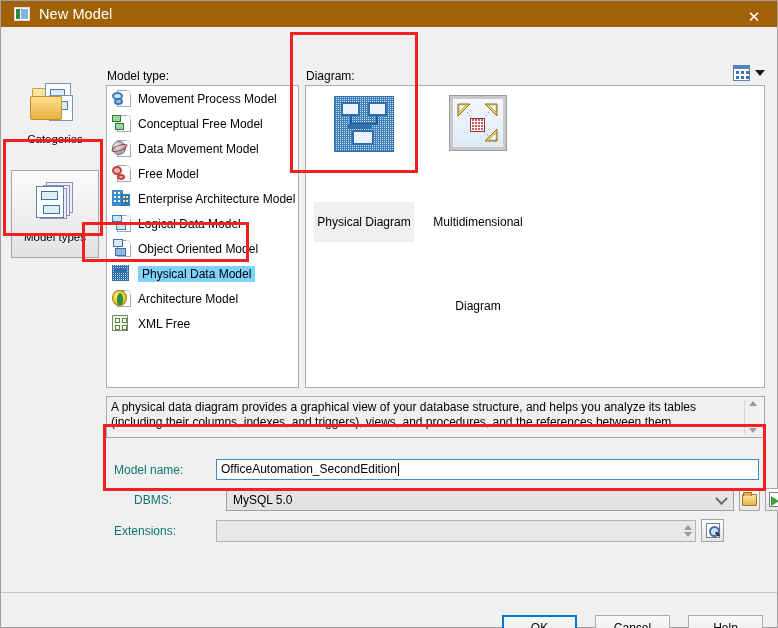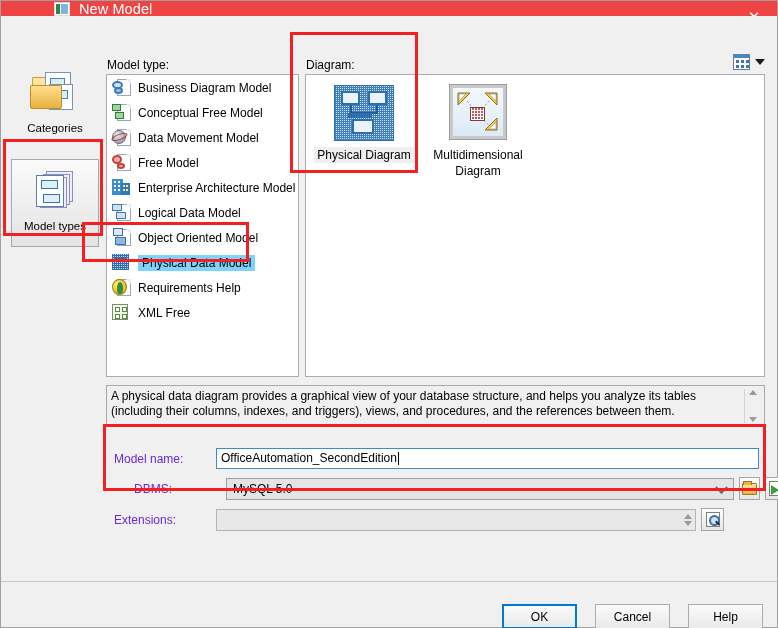--- a/index.html
+++ b/index.html
@@ -15,25 +15,24 @@
 
   
   .window {
     position:absolute; left:0; top:0; width:778px; height:628px;
     background:#f0f0f0;
     border:1px solid #a0a0a0;
     display:flex; flex-direction:column;
   }
 
   .titlebar {
-    height:15px; background:#ef4444; color:#ffffff;
+    height:26px; background:#a16207; color:#ffffff;
     display:flex; align-items:center;
     flex:none;
     position:relative;
-    padding-left:40px;
   }
   .titlebar .tb-icon {
     width:16px; height:14px; margin-left:13px; margin-right:9px;
     position:relative; flex:none;
     background:#ffffff; border:1px solid #dcdcdc;
   }
   .titlebar .tb-icon::before{
     content:""; position:absolute; left:1px; top:1px; width:4px; height:10px; background:#2b8a3e;
   }
   .titlebar .tb-icon::after{
@@ -177,21 +176,21 @@
   .xm i{ position:absolute; background:#ffffff; border:1px solid #4e8b3a; display:block; width:5px; height:5px; }
 
   
   .diagbox{
     position:absolute; left:304px; top:58px; width:460px; height:303px;
     background:#ffffff; border:1px solid #abadb3;
   }
   .diag-item{
     position:absolute; width:100px; text-align:center; font-size:12px;
   }
-  .diag-item .cap{ display:inline-block; padding:1px 3px; line-height:14px; }
+  .diag-item .cap{ display:inline-block; padding:13px 3px; line-height:14px;margin-top:44px; }
   .diag-item.selected .cap{ background:#efefef; }
   .diag-thumb{ width:60px; height:58px; margin:0 auto 4px; position:relative; }
 
   
   .pdt{
     position:absolute; left:0; top:0; width:60px; height:56px;
     background:
       repeating-linear-gradient(0deg,#3f7fbe 0 1px,transparent 1px 2px),
       repeating-linear-gradient(90deg,#3f7fbe 0 1px,transparent 1px 2px),
       #cfe2f4;
@@ -250,21 +249,21 @@
   .descbox .sb{
     width:16px; border-left:1px solid #d4d4d4; position:relative; background:#f0f0f0;
     display:flex; flex-direction:column; justify-content:space-between; align-items:center;
     padding:1px 0;
   }
   .caret-up{ width:0;height:0;border-left:4px solid transparent;border-right:4px solid transparent;border-bottom:5px solid #9a9a9a; }
   .caret-dn{ width:0;height:0;border-left:4px solid transparent;border-right:4px solid transparent;border-top:5px solid #9a9a9a; }
 
   
   .frow{ position:absolute; display:flex; align-items:center; }
-  .frow .flabel{ width:110px; font-size:12px; color:#6d28d9; padding-left:8px; }
+  .frow .flabel{ width:110px; font-size:12px; color:#0f766e; padding-left:8px; }
 
   #row-modelname{ left:105px; top:432px; width:660px; }
   #row-dbms{ left:105px; top:461px; width:660px;margin-left:20px; }
   #row-ext{ left:105px; top:492px; width:660px; }
 
   .textinput{
     height:21px; background:#ffffff; border:1px solid #3c8bcb;
     font-size:12px; padding:2px 4px; line-height:17px; color:#000;
     display:flex; align-items:center;
   }
@@ -382,21 +381,21 @@
     </div>
 
     <div class="listbox">
 
       <div class="lb-item">
         <span class="lb-ico">
           <span class="di"></span>
             <span class="bm1"></span>
             <span class="bm2"></span>
         </span>
-        <span class="lb-text">Business Diagram Model</span>
+        <span class="lb-text">Movement Process Model</span>
       </div>
 
       <div class="lb-item">
         <span class="lb-ico">
           <span class="di"></span>
             <span class="cd1"></span>
             <span class="cd2"></span>
         </span>
         <span class="lb-text">Conceptual Free Model</span>
       </div>
@@ -462,21 +461,21 @@
           <span class="pd"></span>
         </span>
         <span class="lb-text">Physical Data Model</span>
       </div>
 
       <div class="lb-item">
         <span class="lb-ico">
           <span class="di"></span>
             <span class="rq"></span>
         </span>
-        <span class="lb-text">Requirements Help</span>
+        <span class="lb-text">Architecture Model</span>
       </div>
 
       <div class="lb-item">
         <span class="lb-ico">
           <span class="xm">
             <i style="left:2px;top:2px;"></i>
               <i style="left:9px;top:2px;"></i>
             <i style="left:2px;top:9px;"></i>
               <i style="left:9px;top:9px;"></i>
           </span>

